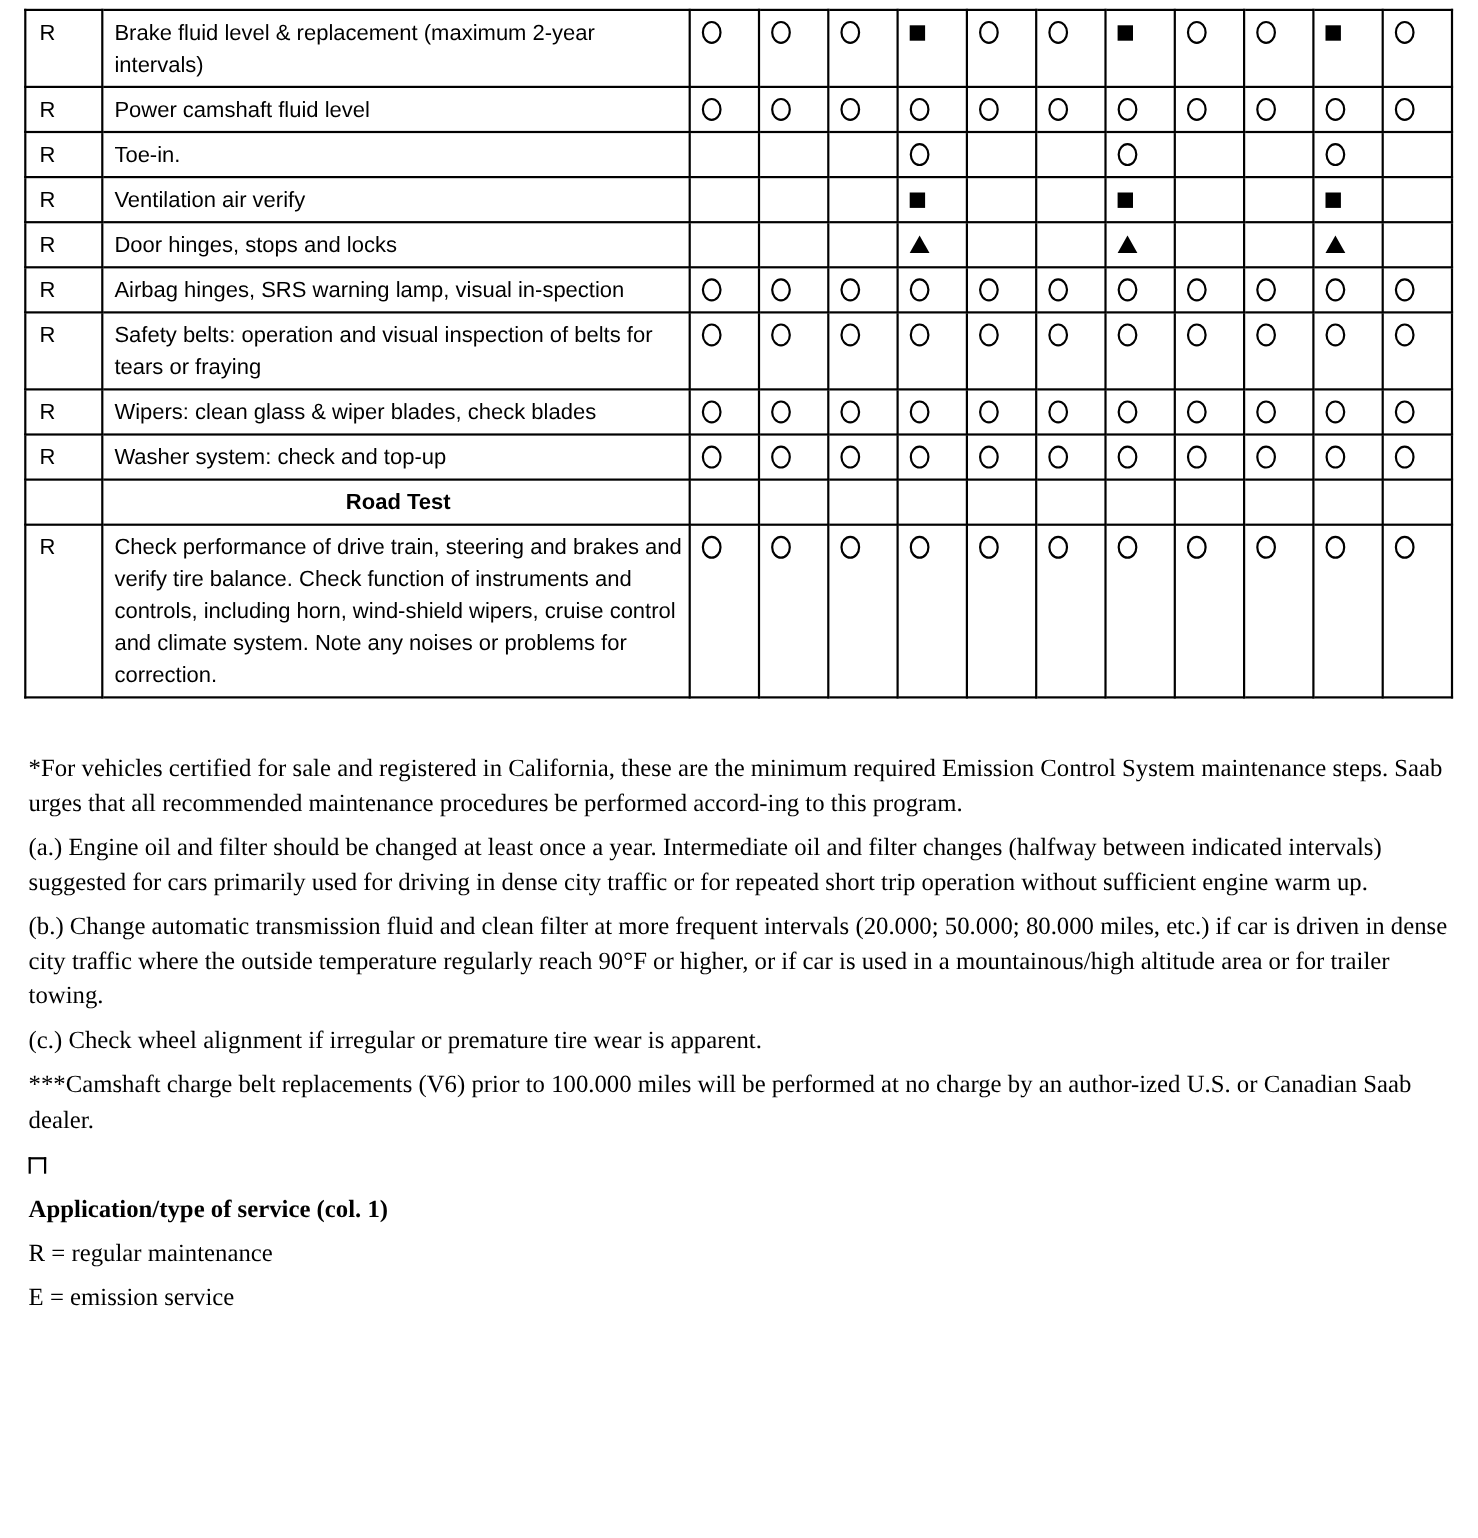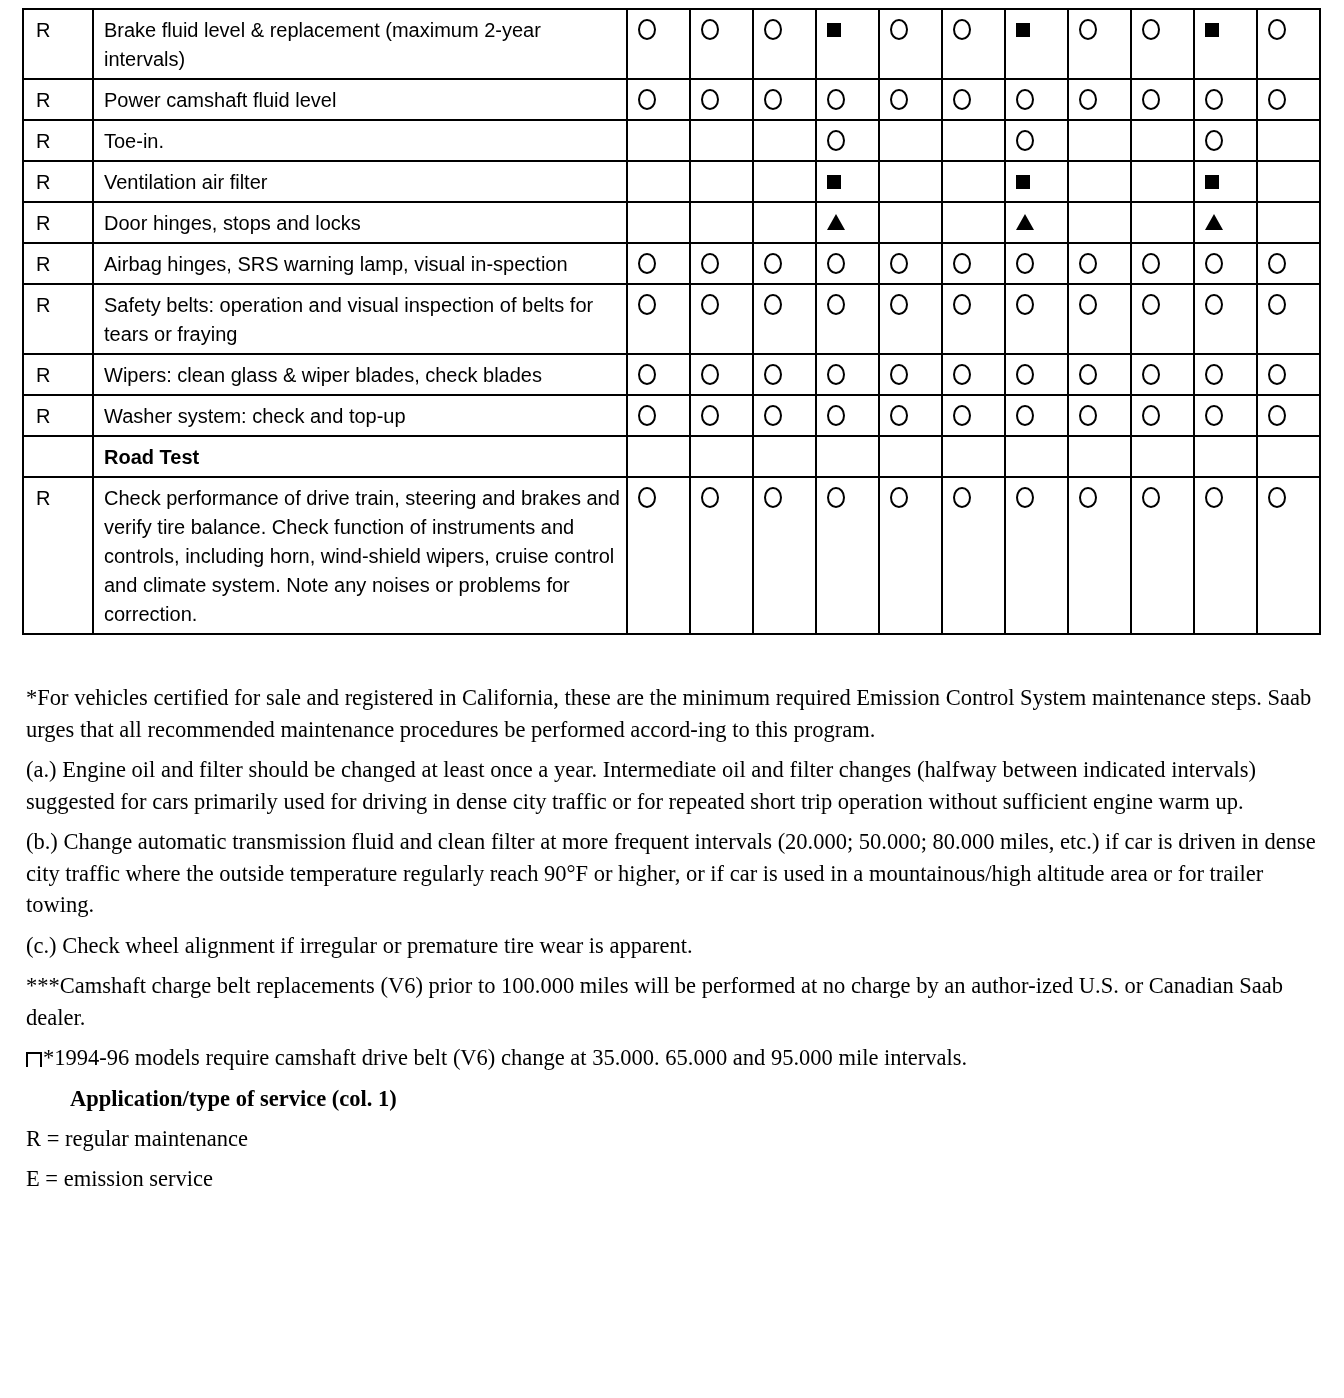--- a/index.html
+++ b/index.html
@@ -2,28 +2,28 @@
 <html><head>
 <meta charset="utf-8">
 <style>
   html, body { margin: 0; padding: 0; background: #ffffff; }
   body { width: 1344px; height: 1398px; position: relative; overflow: hidden;
          font-family: "Liberation Sans", sans-serif; color: #000; }
   .sched { position: absolute; left: 22px; top: 8px; border-collapse: collapse; table-layout: fixed; }
   .sched td { border: 2.5px solid #000; vertical-align: top; padding: 0; font-size: 20px; line-height: 29px; }
   .sched td.type { width: 56px; padding-left: 12px; padding-top: 6px; }
   .sched td.desc { width: 516px; padding-left: 10px; padding-right: 6px; padding-top: 6px; padding-bottom: 4px; }
-  .sched td.desc.bold { font-weight: bold; }
+  .sched td.desc.bold { font-weight: bold; text-align: center; }
   .sched td.mark { width: 51px; text-align: left; padding-left: 10px; padding-top: 5px; font-size: 22px; }
   .sym-circle { display: inline-block; width: 14px; height: 17px; border: 2px solid #000; border-radius: 50%; margin-top: 4px; }
   .sym-square { display: inline-block; width: 14px; height: 14px; background: #000; margin-top: 6px; }
   .sym-triangle { display: inline-block; width: 0; height: 0; border-left: 9px solid transparent; border-right: 9px solid transparent; border-bottom: 16px solid #000; margin-top: 5px; }
   .notes { position: absolute; left: 26px; top: 682px; width: 1290px; font-size: 22.5px; line-height: 31.5px; font-family: Liberation Serif, serif; }
   .notes p { margin: 0 0 9px 0; }
-  .notes .legend-title { font-weight: bold; margin-top: 2px; margin-left: 44px; }
+  .notes .legend-title { font-weight: bold; margin-top: 2px; }
   .notes .legend-line { margin-bottom: 8px; }
   .open-box { display: inline-block; width: 12px; height: 13px; border: 2px solid #000; border-bottom: none; vertical-align: -2px; margin-right: 1px; }
 </style>
 </head>
 <body>
 
 <table class="sched">
   <tbody id="sched-body">
       <tr>
         <td class="type">R</td>
@@ -65,21 +65,21 @@
         <td class="mark"></td>
         <td class="mark"></td>
         <td class="mark"><span class="sym-circle"></span></td>
         <td class="mark"></td>
         <td class="mark"></td>
         <td class="mark"><span class="sym-circle"></span></td>
         <td class="mark"></td>
       </tr>
       <tr>
         <td class="type">R</td>
-        <td class="desc">Ventilation air filter</td>
+        <td class="desc">Ventilation air verify</td>
         <td class="mark"></td>
         <td class="mark"></td>
         <td class="mark"></td>
         <td class="mark"><span class="sym-square"></span></td>
         <td class="mark"></td>
         <td class="mark"></td>
         <td class="mark"><span class="sym-square"></span></td>
         <td class="mark"></td>
         <td class="mark"></td>
         <td class="mark"><span class="sym-square"></span></td>
@@ -192,17 +192,17 @@
       </tr>
     </tbody>
 </table>
 
 <div class="notes">
   <p>*For vehicles certified for sale and registered in California, these are the minimum required Emission Control System maintenance steps. Saab urges that all recommended maintenance procedures be performed accord-ing to this program.</p>
   <p>(a.)  Engine oil and filter should be changed at least once a year. Intermediate oil and filter changes (halfway between indicated intervals) suggested for cars primarily used for driving in dense city traffic or for repeated short trip operation without sufficient engine warm up.</p>
   <p>(b.)  Change automatic transmission fluid and clean filter at more frequent intervals (20.000; 50.000; 80.000 miles, etc.) if car is driven in dense city traffic where the outside temperature regularly reach 90°F or higher, or if car is used in a mountainous/high altitude area or for trailer towing.</p>
   <p>(c.)  Check wheel alignment if irregular or premature tire wear is apparent.</p>
   <p>***Camshaft charge belt replacements (V6) prior to 100.000 miles will be performed at no charge by an author-ized U.S. or Canadian Saab dealer.</p>
-  <p><span class="open-box"></span><span>*1994-96 models require camshaft drive belt (V6) change at 35.000. 65.000 and 95.000 mile intervals.</span></p>
+  <p><span class="open-box"></span></p>
   <p class="legend-title">Application/type of service (col. 1)</p>
   <p class="legend-line">R = regular maintenance</p>
   <p class="legend-line">E = emission service</p>
 </div>
 
 </body></html>

